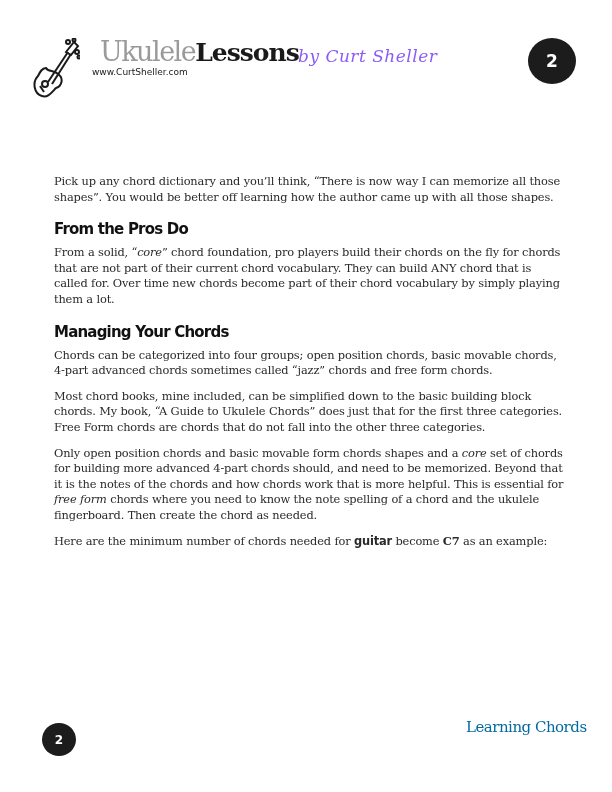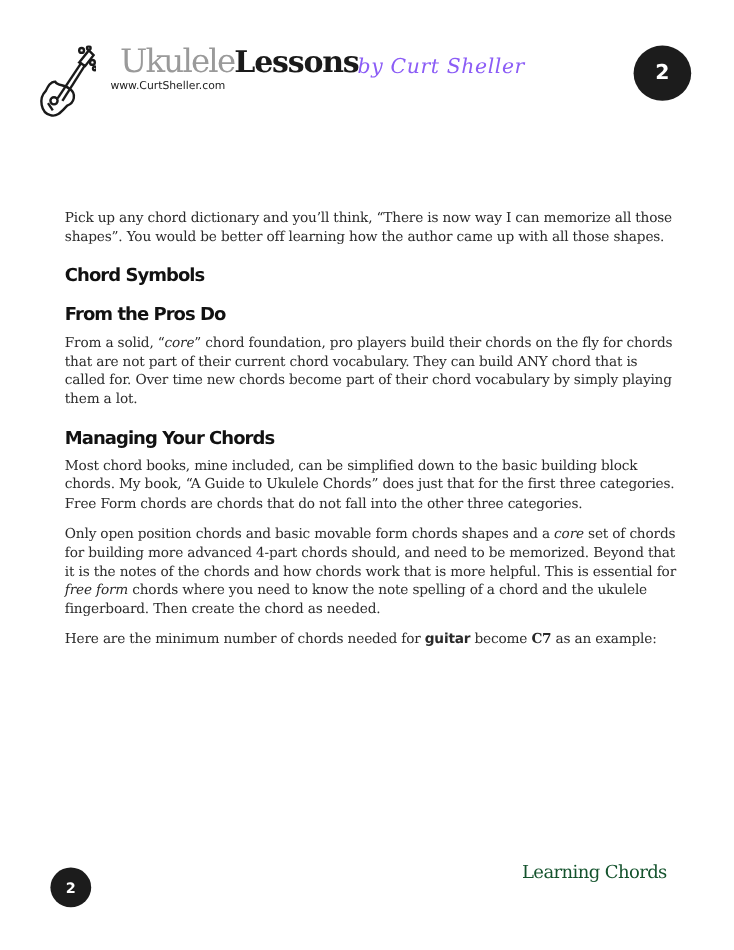--- a/index.html
+++ b/index.html
@@ -18,21 +18,21 @@
     .page-badge.top { left: 528px; top: 38px; width: 48px; height: 46px; font-size: 17px; }
     .page-badge.bottom { left: 42px; top: 723px; width: 34px; height: 33px; font-size: 12px; }
 
     .content { position: absolute; left: 54px; top: 142px; width: 510px; margin-top: 32px; }
     p.body { font-size: 11.4px; line-height: 15.6px; color: #2a2a2a; margin-bottom: 10px; letter-spacing: -0.15px; }
     h2.section { font-family: "DejaVu Sans", sans-serif; font-size: 15px; font-weight: bold; color: #111; letter-spacing: -0.8px; margin-top: 15px; margin-bottom: 7px; }
     em { font-style: italic; }
     .guitar-bold { font-family: "DejaVu Sans", sans-serif; font-weight: bold; }
     .c7-bold { font-weight: bold; }
 
-    .footer-title { position: absolute; left: 435px; top: 718px; font-family: "DejaVu Serif", serif; font-size: 15px; color: #14532d; letter-spacing: -0.5px; white-space: nowrap; }
+    .footer-title { position: absolute; left: 466px; top: 718px; font-family: "DejaVu Serif", serif; font-size: 15px; color: #0369a1; letter-spacing: -0.5px; white-space: nowrap; }
   </style>
 </head>
 <body>
 
 <div class="header">
   <svg class="uke-icon" viewBox="0 0 50 60">
     <g fill="none" stroke="#1a1a1a" stroke-width="2">
       <path d="M8 38 C2 44 4 56 12 58 C18 60 22 54 26 50 C32 48 34 40 28 36 C24 32 18 34 16 30 C12 30 10 34 8 38 Z"></path>
       <line x1="18" y1="44" x2="38" y2="14"></line>
       <line x1="22" y1="46" x2="41" y2="16"></line>
@@ -49,25 +49,25 @@
     <span class="brand-ukulele">Ukulele</span><span class="brand-lessons">Lessons</span>
   </div>
   <div class="brand-by">by Curt Sheller</div>
   <div class="site-url">www.CurtSheller.com</div>
   <div class="page-badge top">2</div>
 </div>
 
 <div class="content">
   <p class="body">Pick up any chord dictionary and you’ll think, “There is now way I can memorize all those shapes”. You would be better off learning how the author came up with all those shapes.</p>
 
-  <h2 class="section">Chord Symbols</h2>
 
   <h2 class="section">From the Pros Do</h2>
   <p class="body"><span>From a solid, “</span><em>core</em><span>” chord foundation, pro players build their chords on the fly for chords that are not part of their current chord vocabulary. They can build ANY chord that is called for. Over time new chords become part of their chord vocabulary by simply playing them a lot.</span></p>
 
   <h2 class="section">Managing Your Chords</h2>
+  <p class="body">Chords can be categorized into four groups; open position chords, basic movable chords, 4-part advanced chords sometimes called “jazz” chords and free form chords.</p>
   <p class="body">Most chord books, mine included, can be simplified down to the basic building block chords. My book, “A Guide to Ukulele Chords” does just that for the first three categories. Free Form chords are chords that do not fall into the other three categories.</p>
   <p class="body"><span>Only open position chords and basic movable form chords shapes and a </span><em>core</em><span> set of chords for building more advanced 4-part chords should, and need to be memorized. Beyond that it is the notes of the chords and how chords work that is more helpful. This is essential for </span><em>free form</em><span> chords where you need to know the note spelling of a chord and the ukulele fingerboard. Then create the chord as needed.</span></p>
   <p class="body"><span>Here are the minimum number of chords needed for </span><span class="guitar-bold">guitar</span><span> become </span><span class="c7-bold">C7</span><span> as an example:</span></p>
 </div>
 
 <div class="page-badge bottom">2</div>
 <div class="footer-title">Learning Chords</div>
 
 </body></html>

